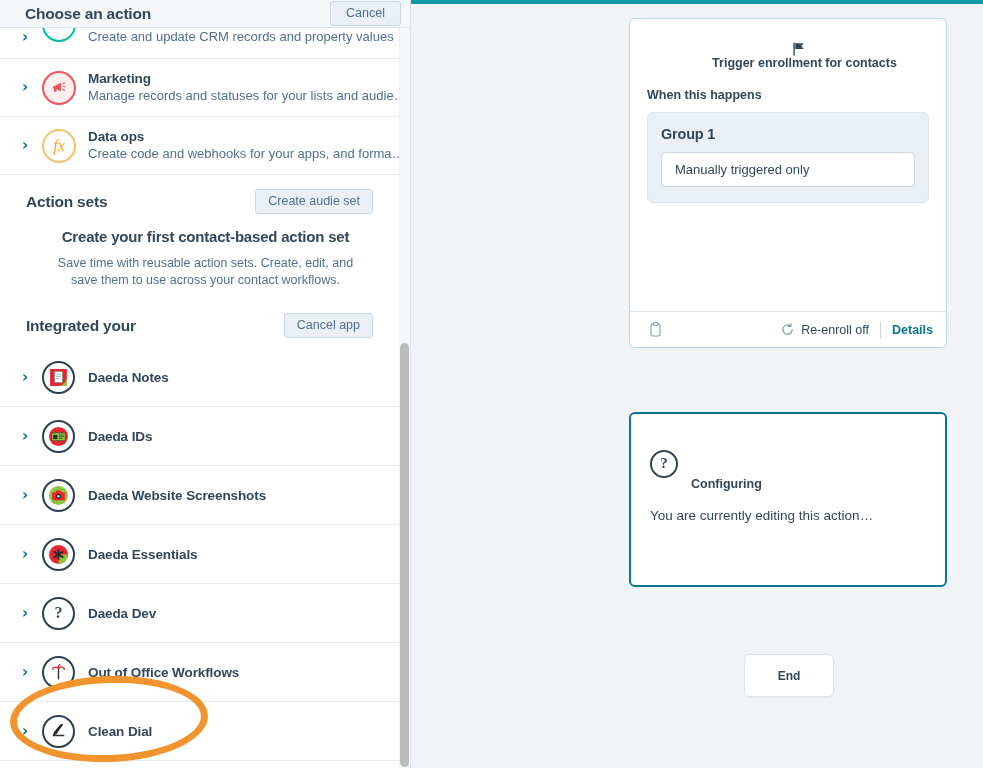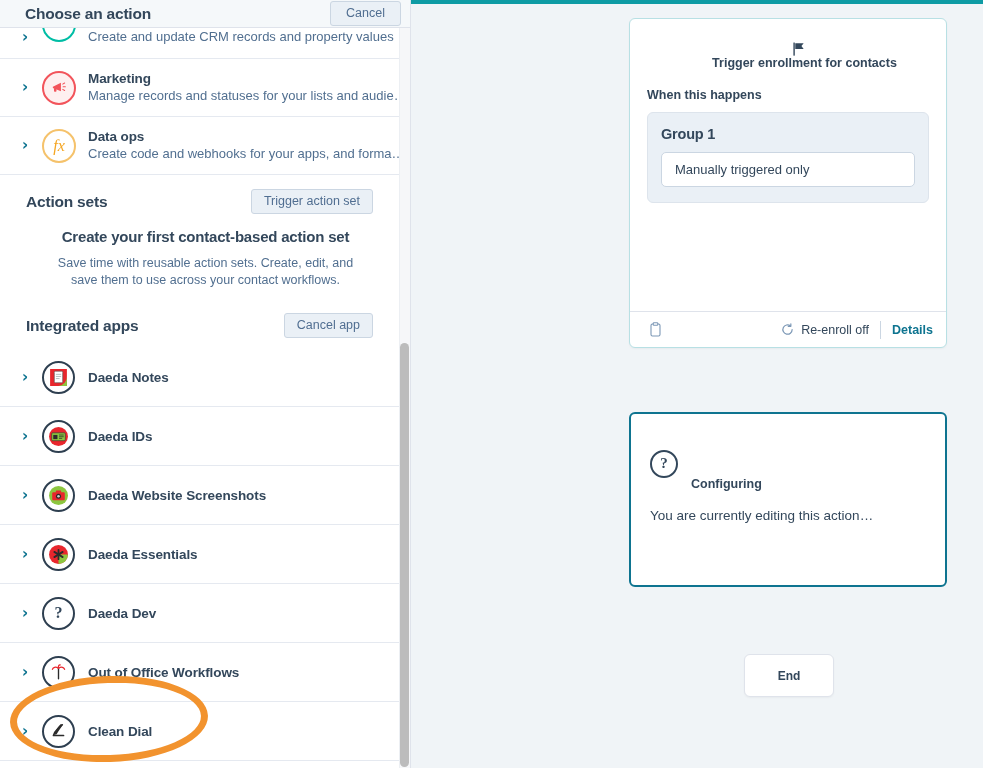--- a/index.html
+++ b/index.html
@@ -307,29 +307,29 @@
           <span style="font-family:'Liberation Serif',serif;font-style:italic;font-size:16px;color:#f5a623;line-height:1;">fx</span>
         </div>
         <div class="cat-text">
           <div class="cat-name">Data ops</div>
           <div class="cat-desc">Create code and webhooks for your apps, and forma…</div>
         </div>
       </div>
 
       <div class="section-head">
         <div class="section-title">Action sets</div>
-        <button class="sec-btn">Trigger action set</button>
+        <button class="sec-btn">Create audie set</button>
       </div>
       <div class="empty-block">
         <div class="empty-title">Create your first contact-based action set</div>
         <div class="empty-sub">Save time with reusable action sets. Create, edit, and save them to use across your contact workflows.</div>
       </div>
 
       <div class="section-head">
-        <div class="section-title">Integrated apps</div>
+        <div class="section-title">Integrated your</div>
         <button class="sec-btn">Cancel app</button>
       </div>
 
       <div class="app-row">
         <div class="chev">›</div>
         <div class="app-ico">
           <svg width="21" height="21" viewBox="0 0 20 20">
             <path d="M2 2 H18 V18 H2 Z" fill="#e8262d"></path>
             <path d="M10 18 A9 9 0 0 0 18 8 L18 18 Z" fill="#8cc63f"></path>
             <rect x="6" y="4" width="8" height="11" rx="1" fill="#fff" stroke="#555" stroke-width="0.6"></rect>

